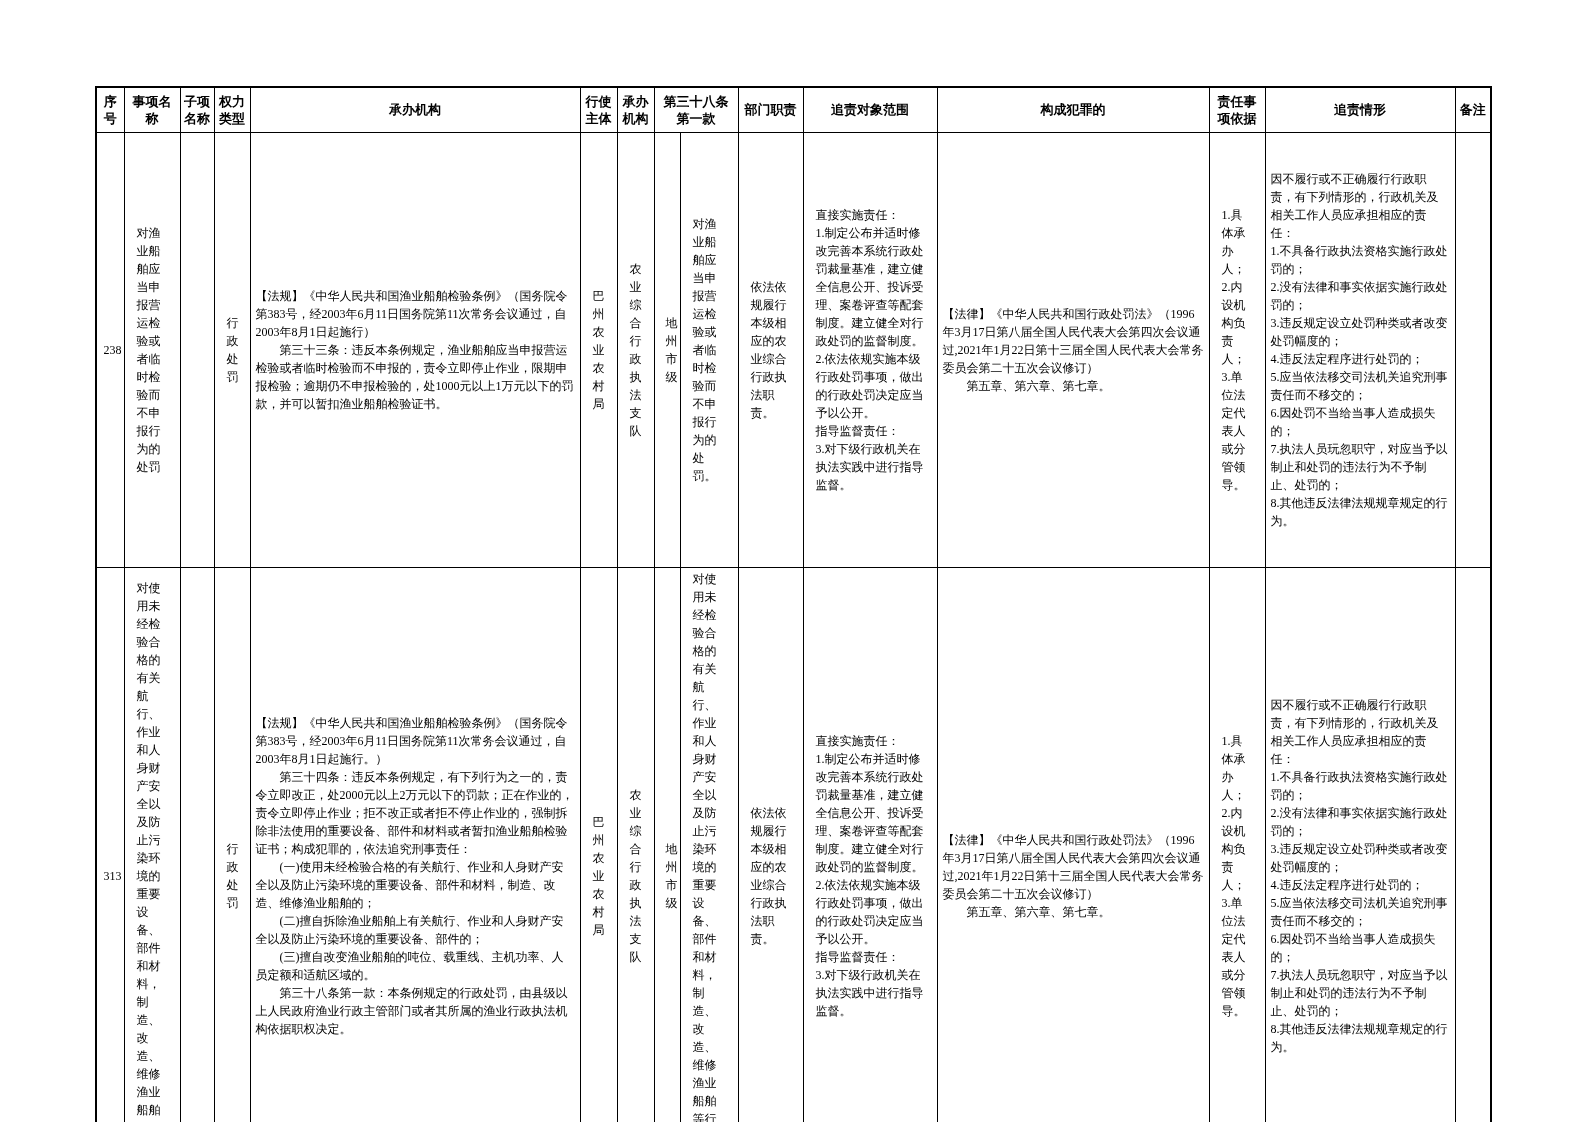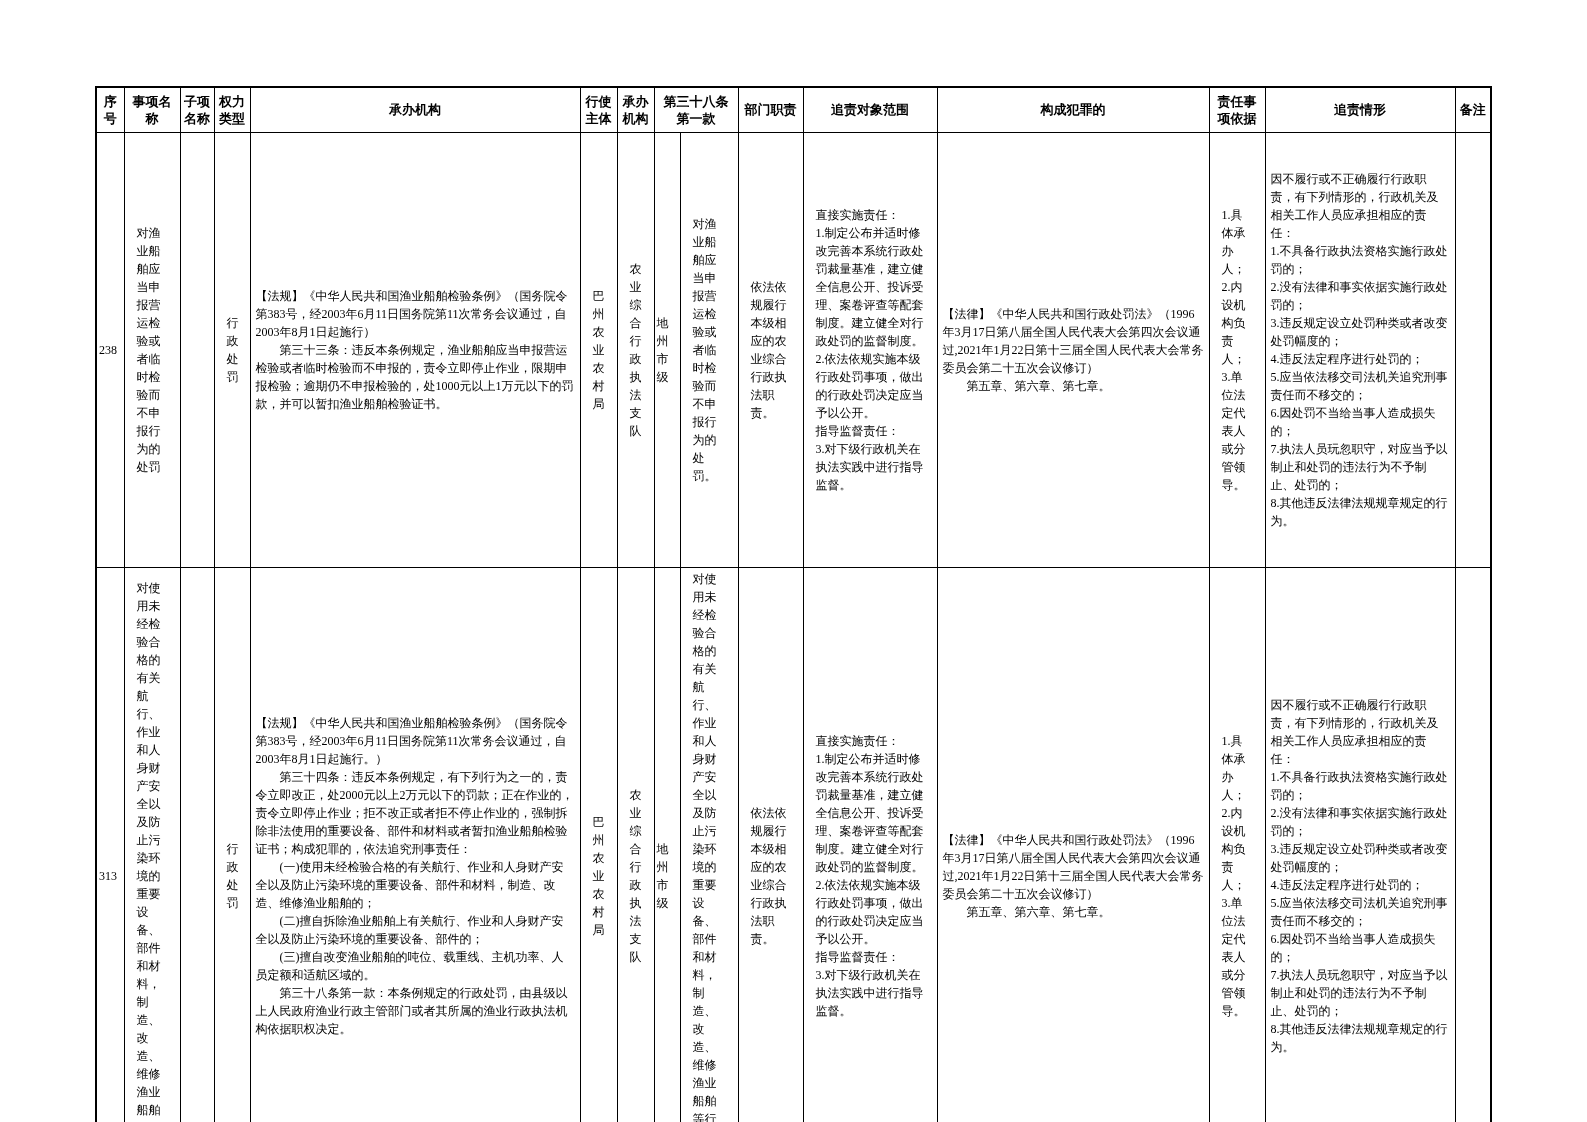--- a/index.html
+++ b/index.html
@@ -36,21 +36,21 @@
     padding: 2px 3px;
   }
   .doc-table td {
     font-size: 12px;
     line-height: 18px;
     text-align: left;
     padding: 16px 5px;
     white-space: pre-wrap;
     overflow-wrap: break-word;
   }
-  td.c-center { text-align: left; padding: 2px 2px; }
+  td.c-center { text-align: right; padding: 2px 2px; }
   td.c-tight  { padding: 2px 12px; }
   tr.hdr-row  { height: 45px; padding-left: 12px; }
   tr.row-238  { height: 435px; }
   tr.row-239  { height: 462px; }
 </style>
 </head>
 <body>
 
 <table class="doc-table">
   <colgroup>

